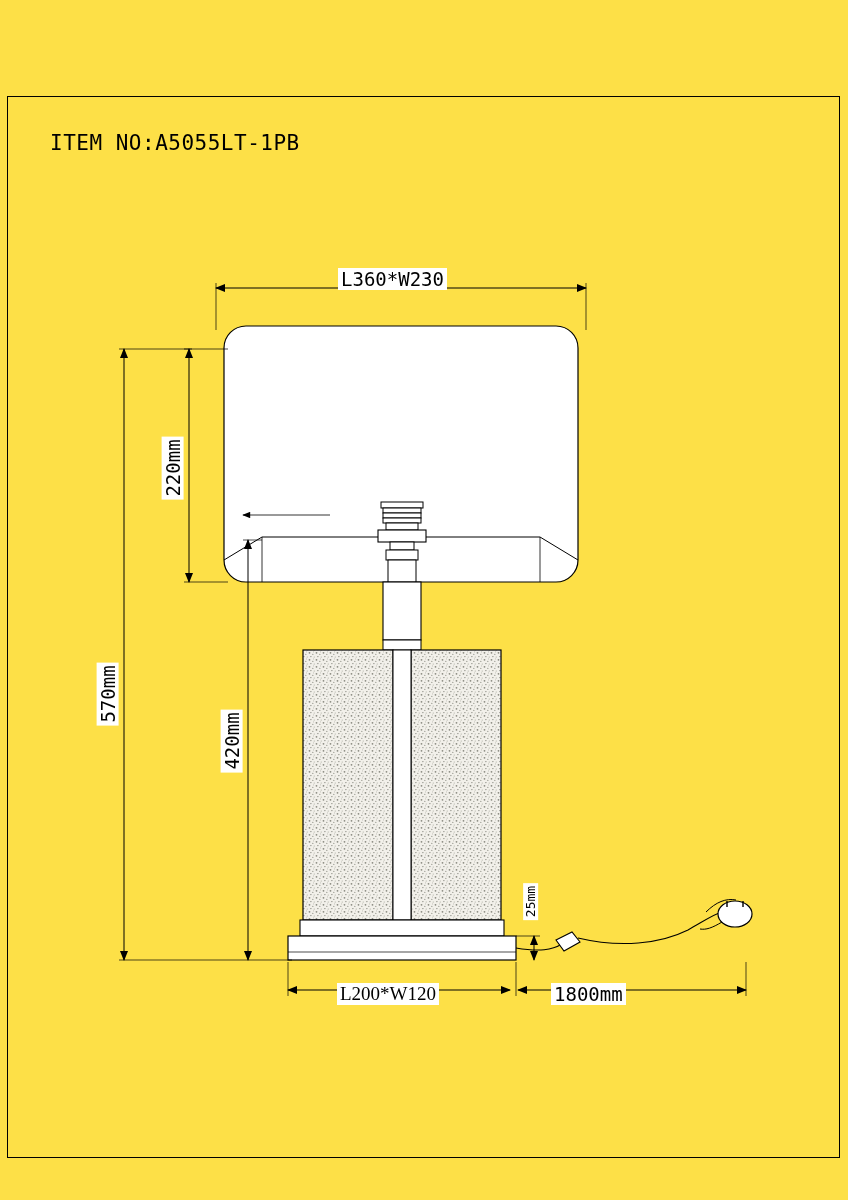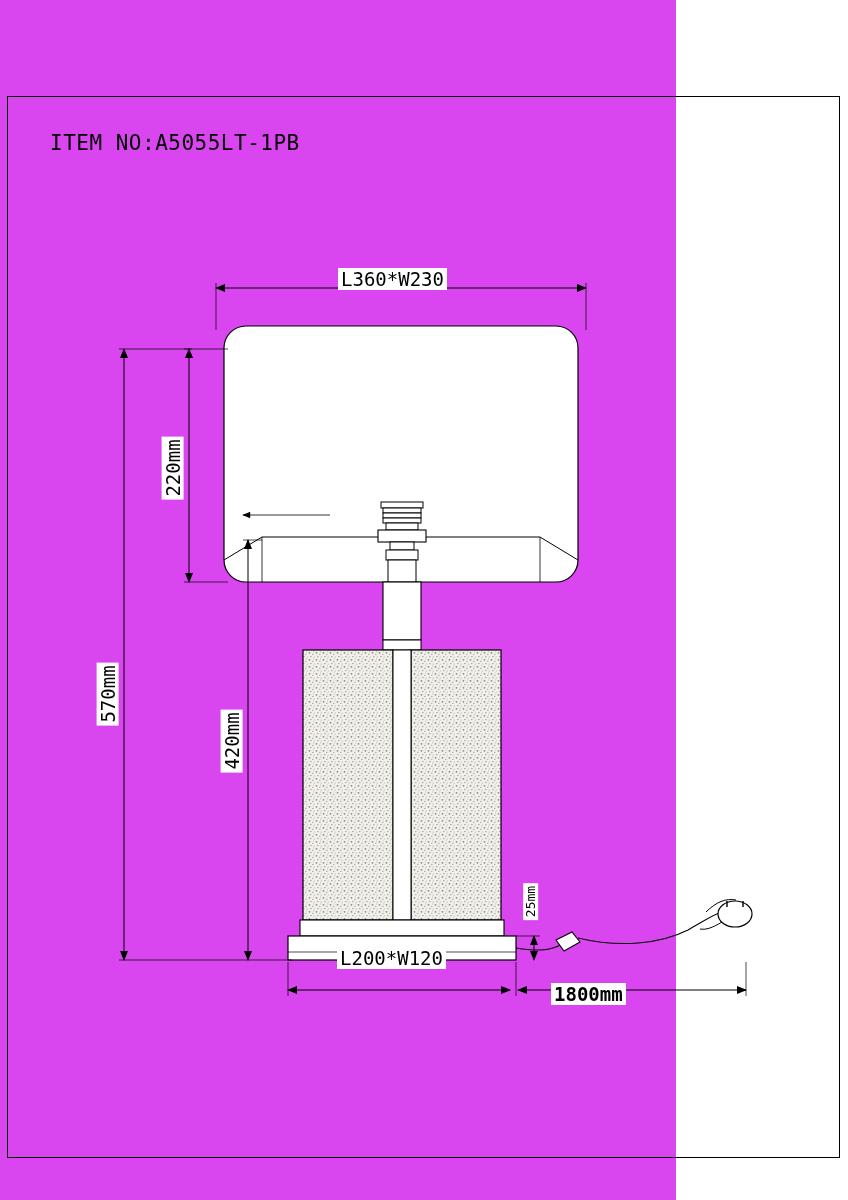--- a/index.html
+++ b/index.html
@@ -9,23 +9,23 @@
   }
   body {
     width: 848px;
     height: 1200px;
     font-family: "DejaVu Sans Mono", monospace;
     color: #000000;
     overflow: hidden;
   }
   #sheet {
     position: relative;
-    width: 676px;
+    width: 848px;
     height: 1200px;
-    background: #d946ef;
+    background: #fde047;
   }
   #border {
     position: absolute;
     left: 7px;
     top: 96px;
     width: 833px;
     height: 1062px;
     border: 1px solid #000000;
     box-sizing: border-box;
   }
@@ -154,19 +154,19 @@
   </svg>
 
   <div class="dim-label" style="left:338px; top:268px;text-align:right;">L360*W230</div>
 
   <div class="dim-label vertical" style="left:141px; top:457px;">220mm</div>
 
   <div class="dim-label vertical" style="left:76px; top:683px;">570mm</div>
 
   <div class="dim-label vertical" style="left:200px; top:730px;">420mm</div>
 
-  <div class="dim-label" style="left:337px; top:947px;">L200*W120</div>
+  <div class="dim-label" style="left:337px; top:983px;font-family:Liberation Serif, serif;">L200*W120</div>
 
-  <div class="dim-label" style="left:551px; top:983px;font-weight:bold;">1800mm</div>
+  <div class="dim-label" style="left:551px; top:983px;">1800mm</div>
 
   <div class="dim-label small vertical" style="left:512px; top:894px;">25mm</div>
 
 </div>
 
 </body></html>

